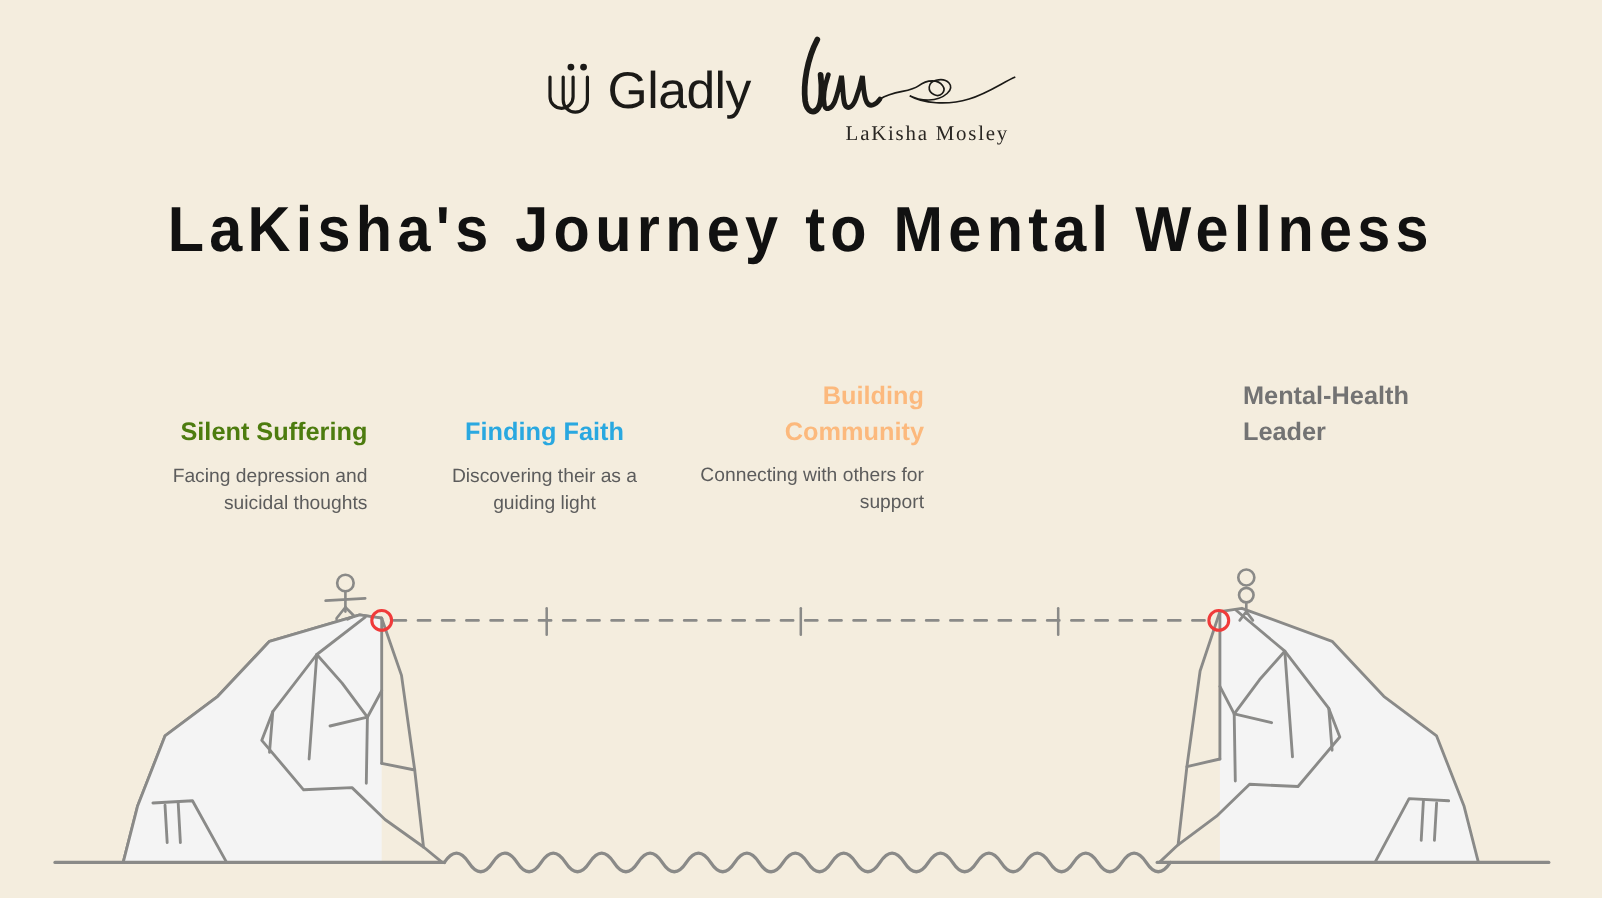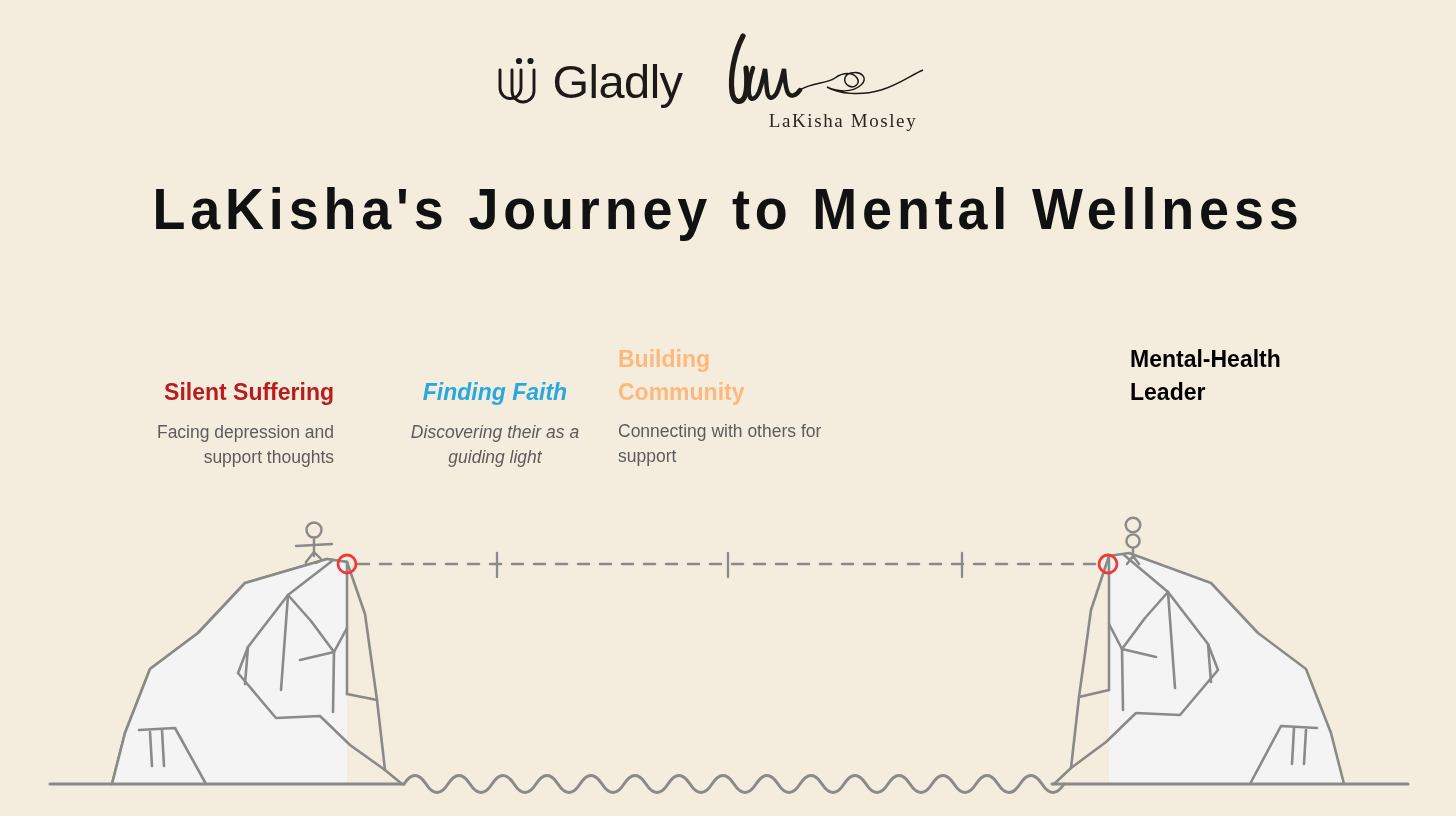--- a/index.html
+++ b/index.html
@@ -88,22 +88,22 @@
   }
   .stage-desc {
     font-size: 17.5px;
     font-weight: 400;
     color: #5c5c5c;
     line-height: 1.42;
     margin: 0;
   }
 
   .stage-1 { left: 112px;  top: 76px;  width: 222px; text-align: right; }
-  .stage-2 { left: 384px;  top: 76px;  width: 222px; text-align: center; font-style: italic; }
-  .stage-3 { left: 618px;  top: 43px;  width: 222px; text-align: left; }
+  .stage-2 { left: 384px;  top: 76px;  width: 222px; text-align: center; }
+  .stage-3 { left: 618px;  top: 43px;  width: 222px; text-align: right; }
   .stage-4 { left: 846px;  top: 10px;  width: 222px; text-align: center; }
   .stage-5 { left: 1130px; top: 43px;  width: 230px; text-align: left; }
 
   
   .illustration {
     position: absolute;
     left: 0;
     top: 0;
     width: 1456px;
     height: 816px;
@@ -142,37 +142,37 @@
       <text x="122" y="99" text-anchor="middle" font-family="'Liberation Serif', serif" font-size="19" letter-spacing="1.6" fill="#2a2723">LaKisha Mosley</text>
     </svg>
 
   </div>
 
   <div class="page-title">LaKisha's Journey to Mental Wellness</div>
 
   <div class="stages">
 
     <div class="stage stage-1">
-      <div class="stage-title" style="color:#b91c1c">Silent Suffering</div>
-      <div class="stage-desc">Facing depression and support thoughts</div>
+      <div class="stage-title" style="color:#4d7c0f">Silent Suffering</div>
+      <div class="stage-desc">Facing depression and suicidal thoughts</div>
     </div>
 
     <div class="stage stage-2">
       <div class="stage-title" style="color:#29a8e0">Finding Faith</div>
       <div class="stage-desc">Discovering their as a guiding light</div>
     </div>
 
     <div class="stage stage-3">
       <div class="stage-title" style="color:#fcb97d">Building Community</div>
       <div class="stage-desc">Connecting with others for support</div>
     </div>
 
 
     <div class="stage stage-5">
-      <div class="stage-title" style="color:#000000">Mental-Health Leader</div>
+      <div class="stage-title" style="color:#737373">Mental-Health Leader</div>
     </div>
 
   </div>
 
   <svg class="illustration" viewBox="0 0 1456 816">
 
     <g stroke="#8a8a88" fill="none" stroke-width="2.6" stroke-linejoin="round" stroke-linecap="round">
 
       <g>
         <path d="M347 562 L327 559 L245 583 L198 633 L150 669 L125 733 L112 784" fill="#f4f4f4"></path>

